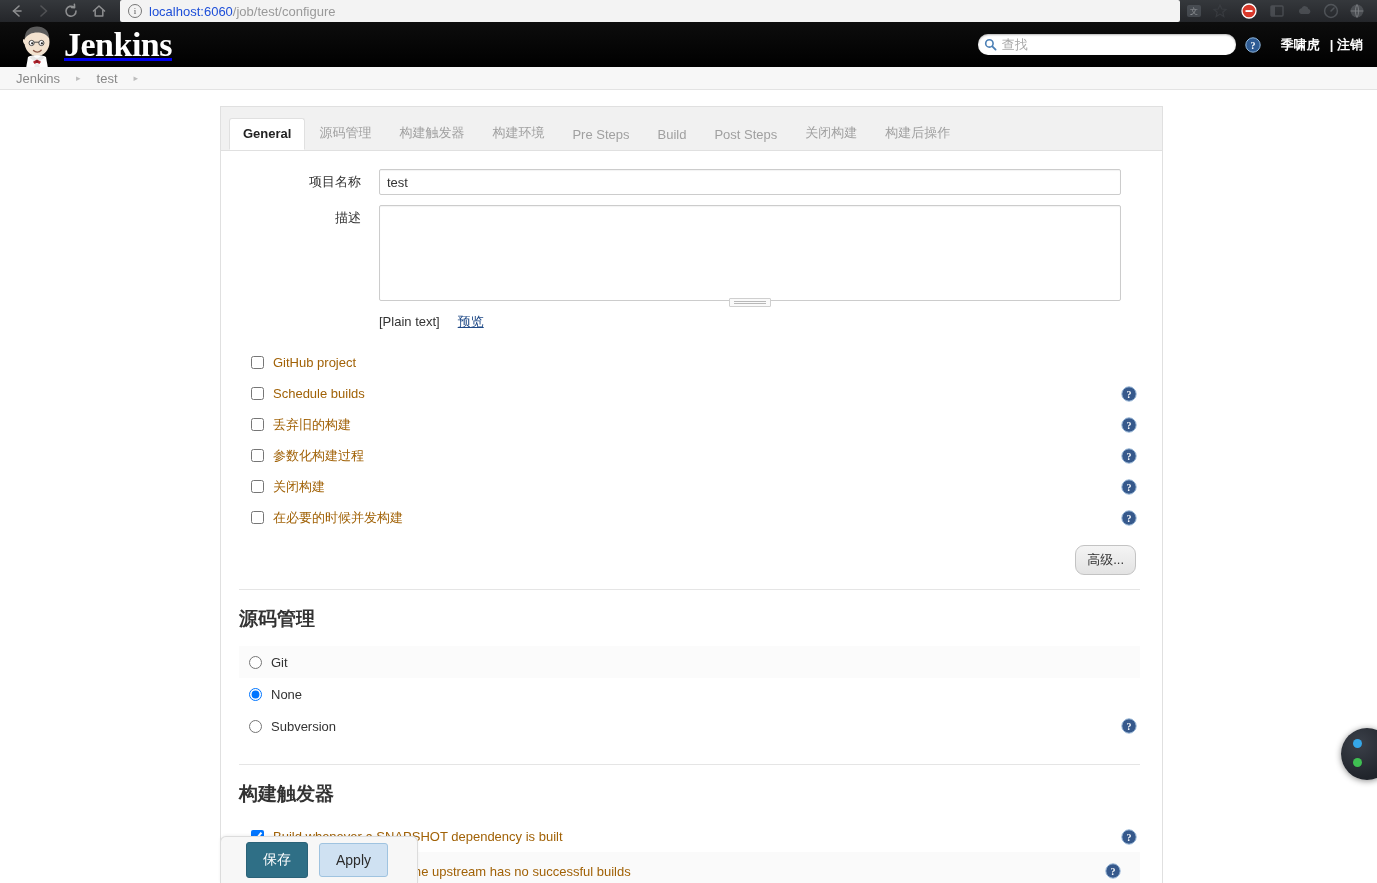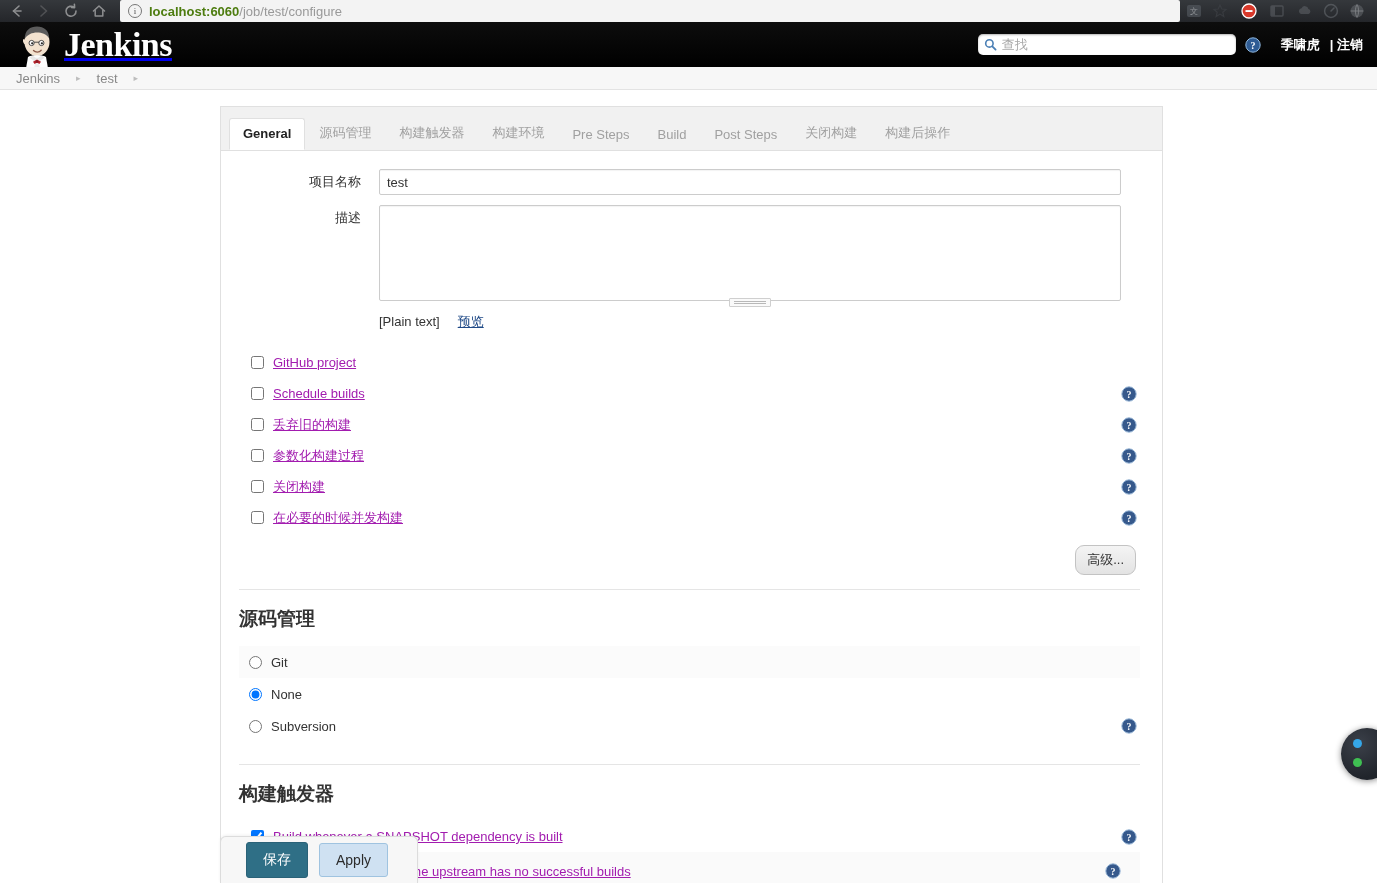--- a/index.html
+++ b/index.html
@@ -57,21 +57,21 @@
     text-align: center;
     font-family: "Liberation Serif", serif;
   }
   #url-text {
     margin-left: 7px;
     font-size: 13px;
     color: #999;
     font-family: "Liberation Sans", sans-serif;
     white-space: nowrap;
   }
-  #url-text b { color:#4d7c0f; font-weight:700;text-align:center; }
+  #url-text b { color:#1d4ed8; font-weight:400;text-align:center; }
 
   .chrome-ext {
     position: absolute;
     top: 2px;
     width: 18px; height: 18px;
     opacity: .45;
   }
   #ext-translate { left: 1185px; opacity:.55;}
   #ext-star { left: 1211px; opacity:.8;}
   #ext-block { left: 1240px; opacity:1;}
@@ -112,21 +112,21 @@
     position: absolute;
     right: 14px; top: 0;
     height: 45px;
     display: flex;
     align-items: center;
   }
   #search-wrap {
     position: relative;
     width: 258px; height: 21px;
     background: #fff;
-    border-radius: 5px;
+    border-radius: 10px;
     display: flex;
     align-items: center;
     box-shadow: inset 0 1px 2px rgba(0,0,0,.3);
   }
   #search-icon {
     margin-left: 6px;
     width: 13px; height: 13px;
   }
   #search-input {
     border: none;
@@ -310,23 +310,22 @@
     padding-left: 10px;
     border-left: 2px solid transparent;
   }
   .check-row input[type=checkbox] {
     width: 13px; height: 13px;
     margin: 0 9px 0 0;
     cursor: pointer;
   }
   .check-row .lbl {
     font-size: 13px;
-    color: #a21caf;
+    color: #a16207;
     cursor: pointer;
-    text-decoration: underline;
   }
   .help-btn {
     position: absolute;
     right: 3px;
     top: 50%;
     transform: translateY(-50%);
     width: 16px; height: 16px;
     cursor: pointer;
   }
 

